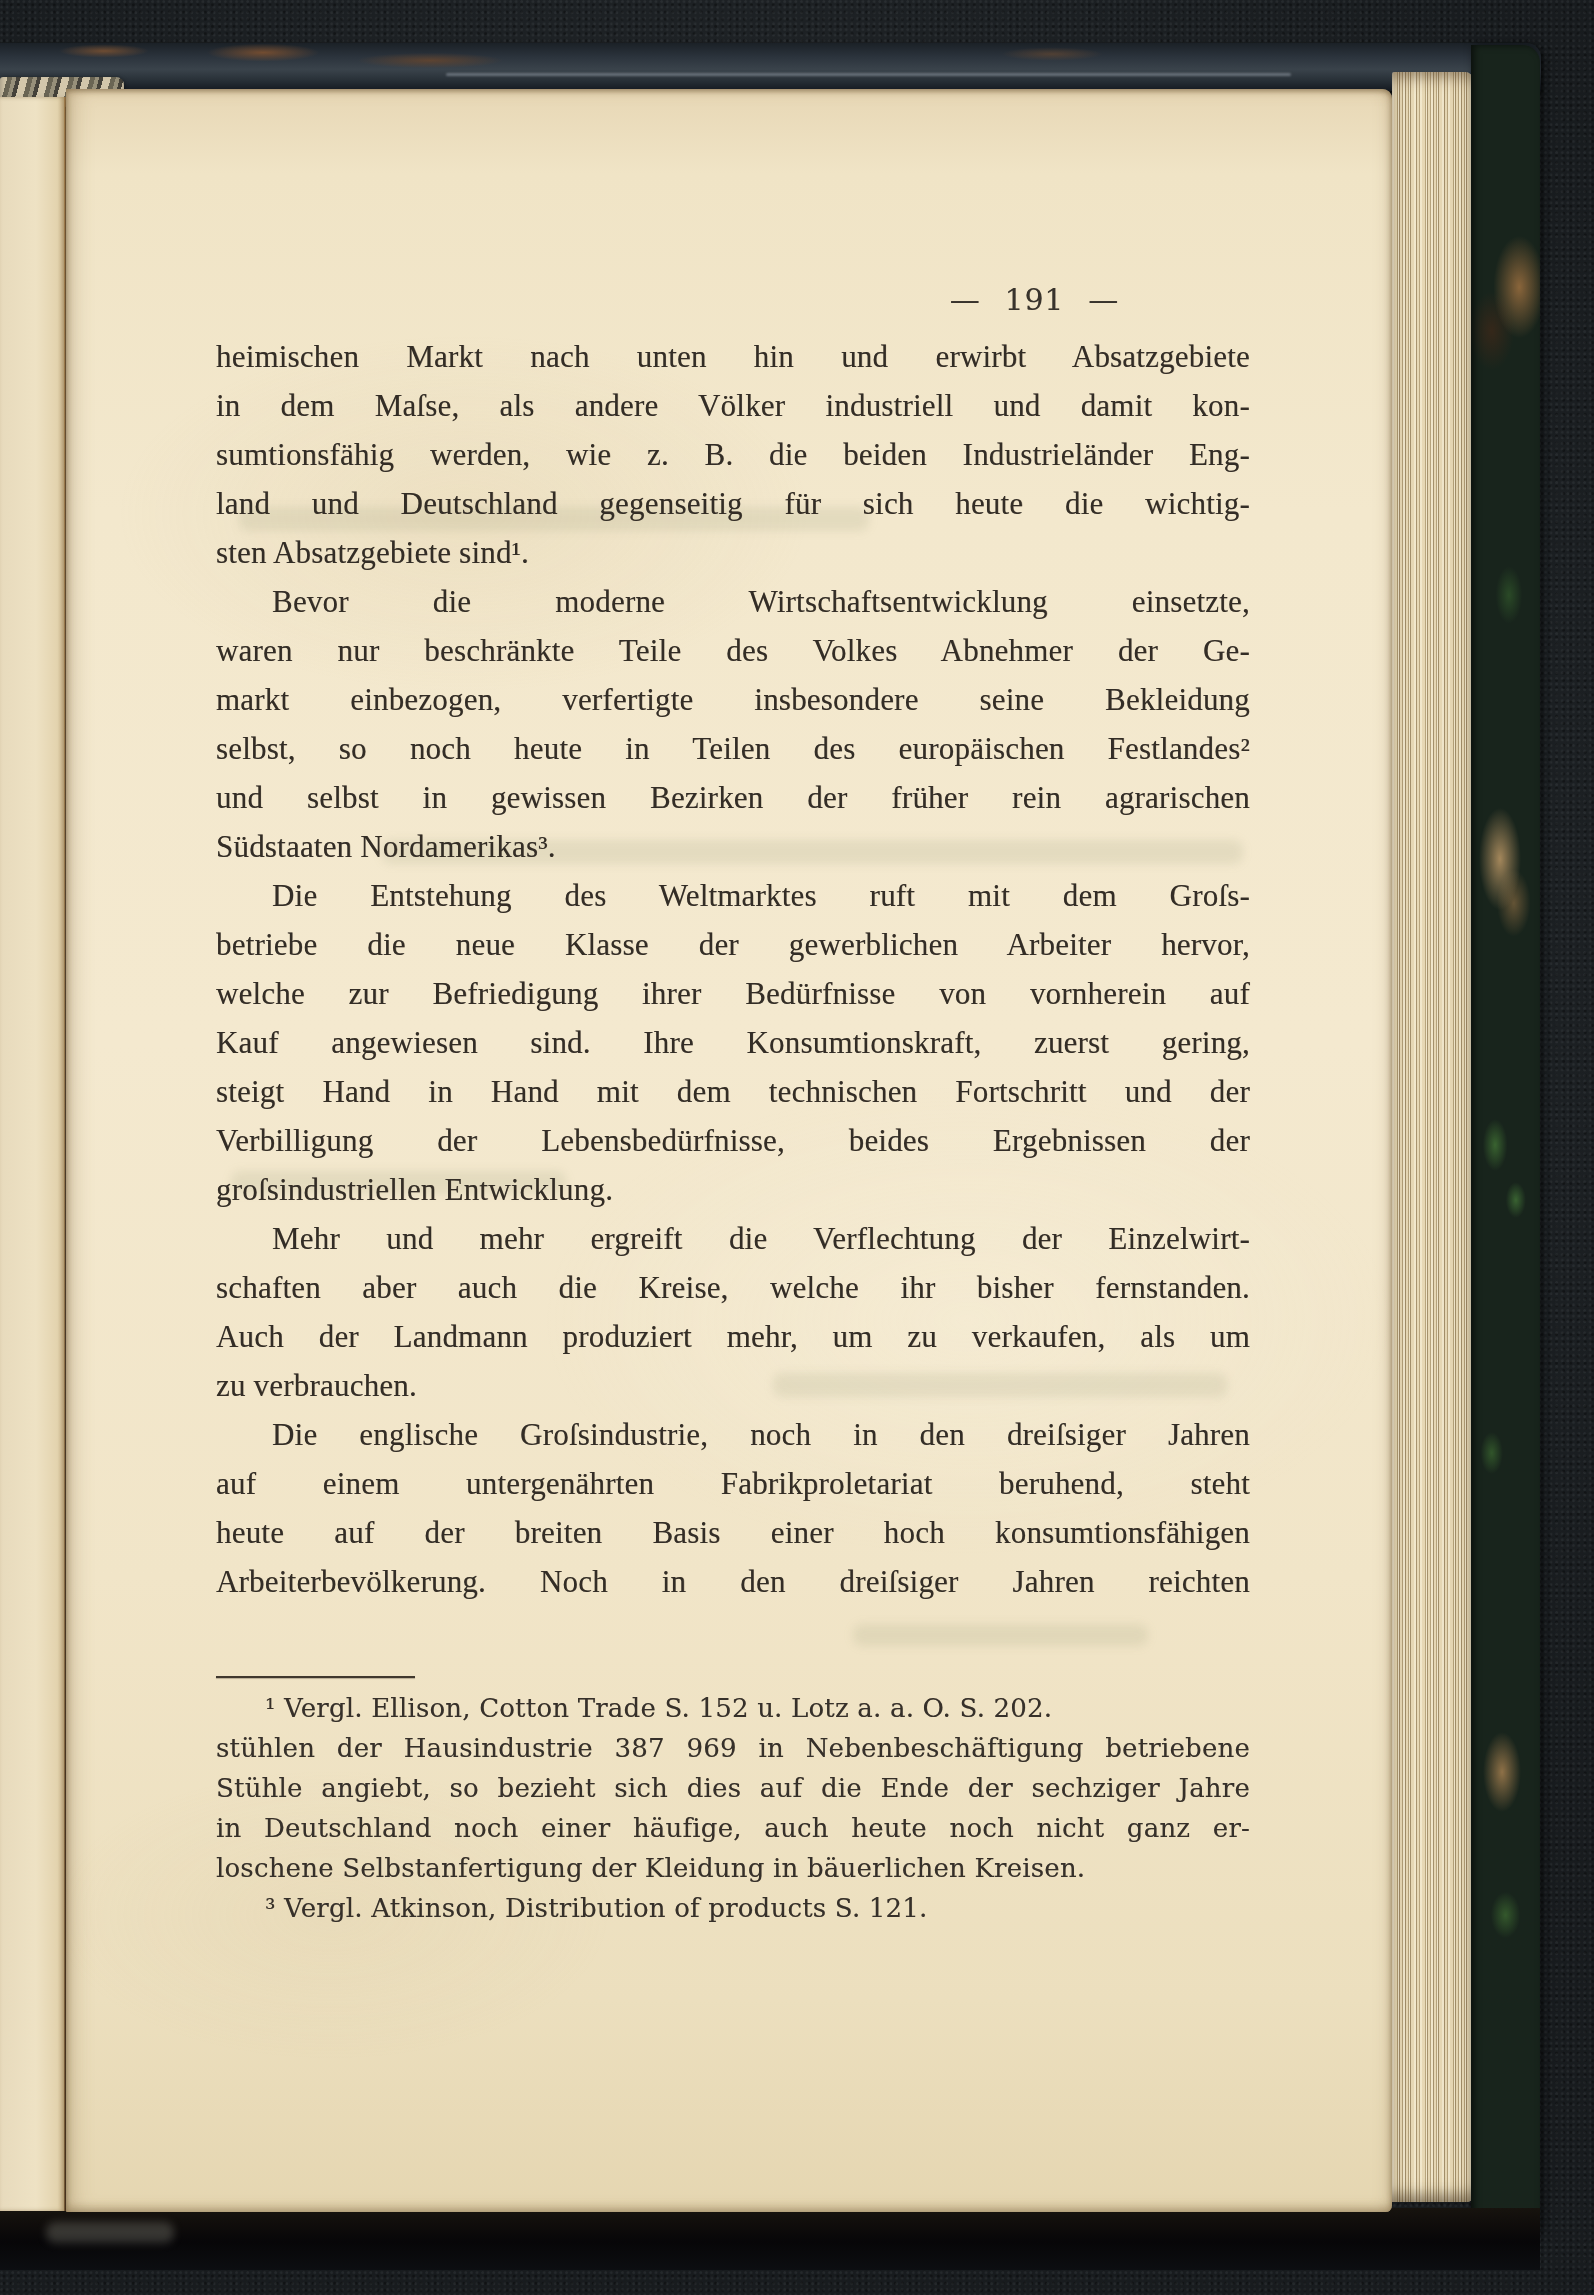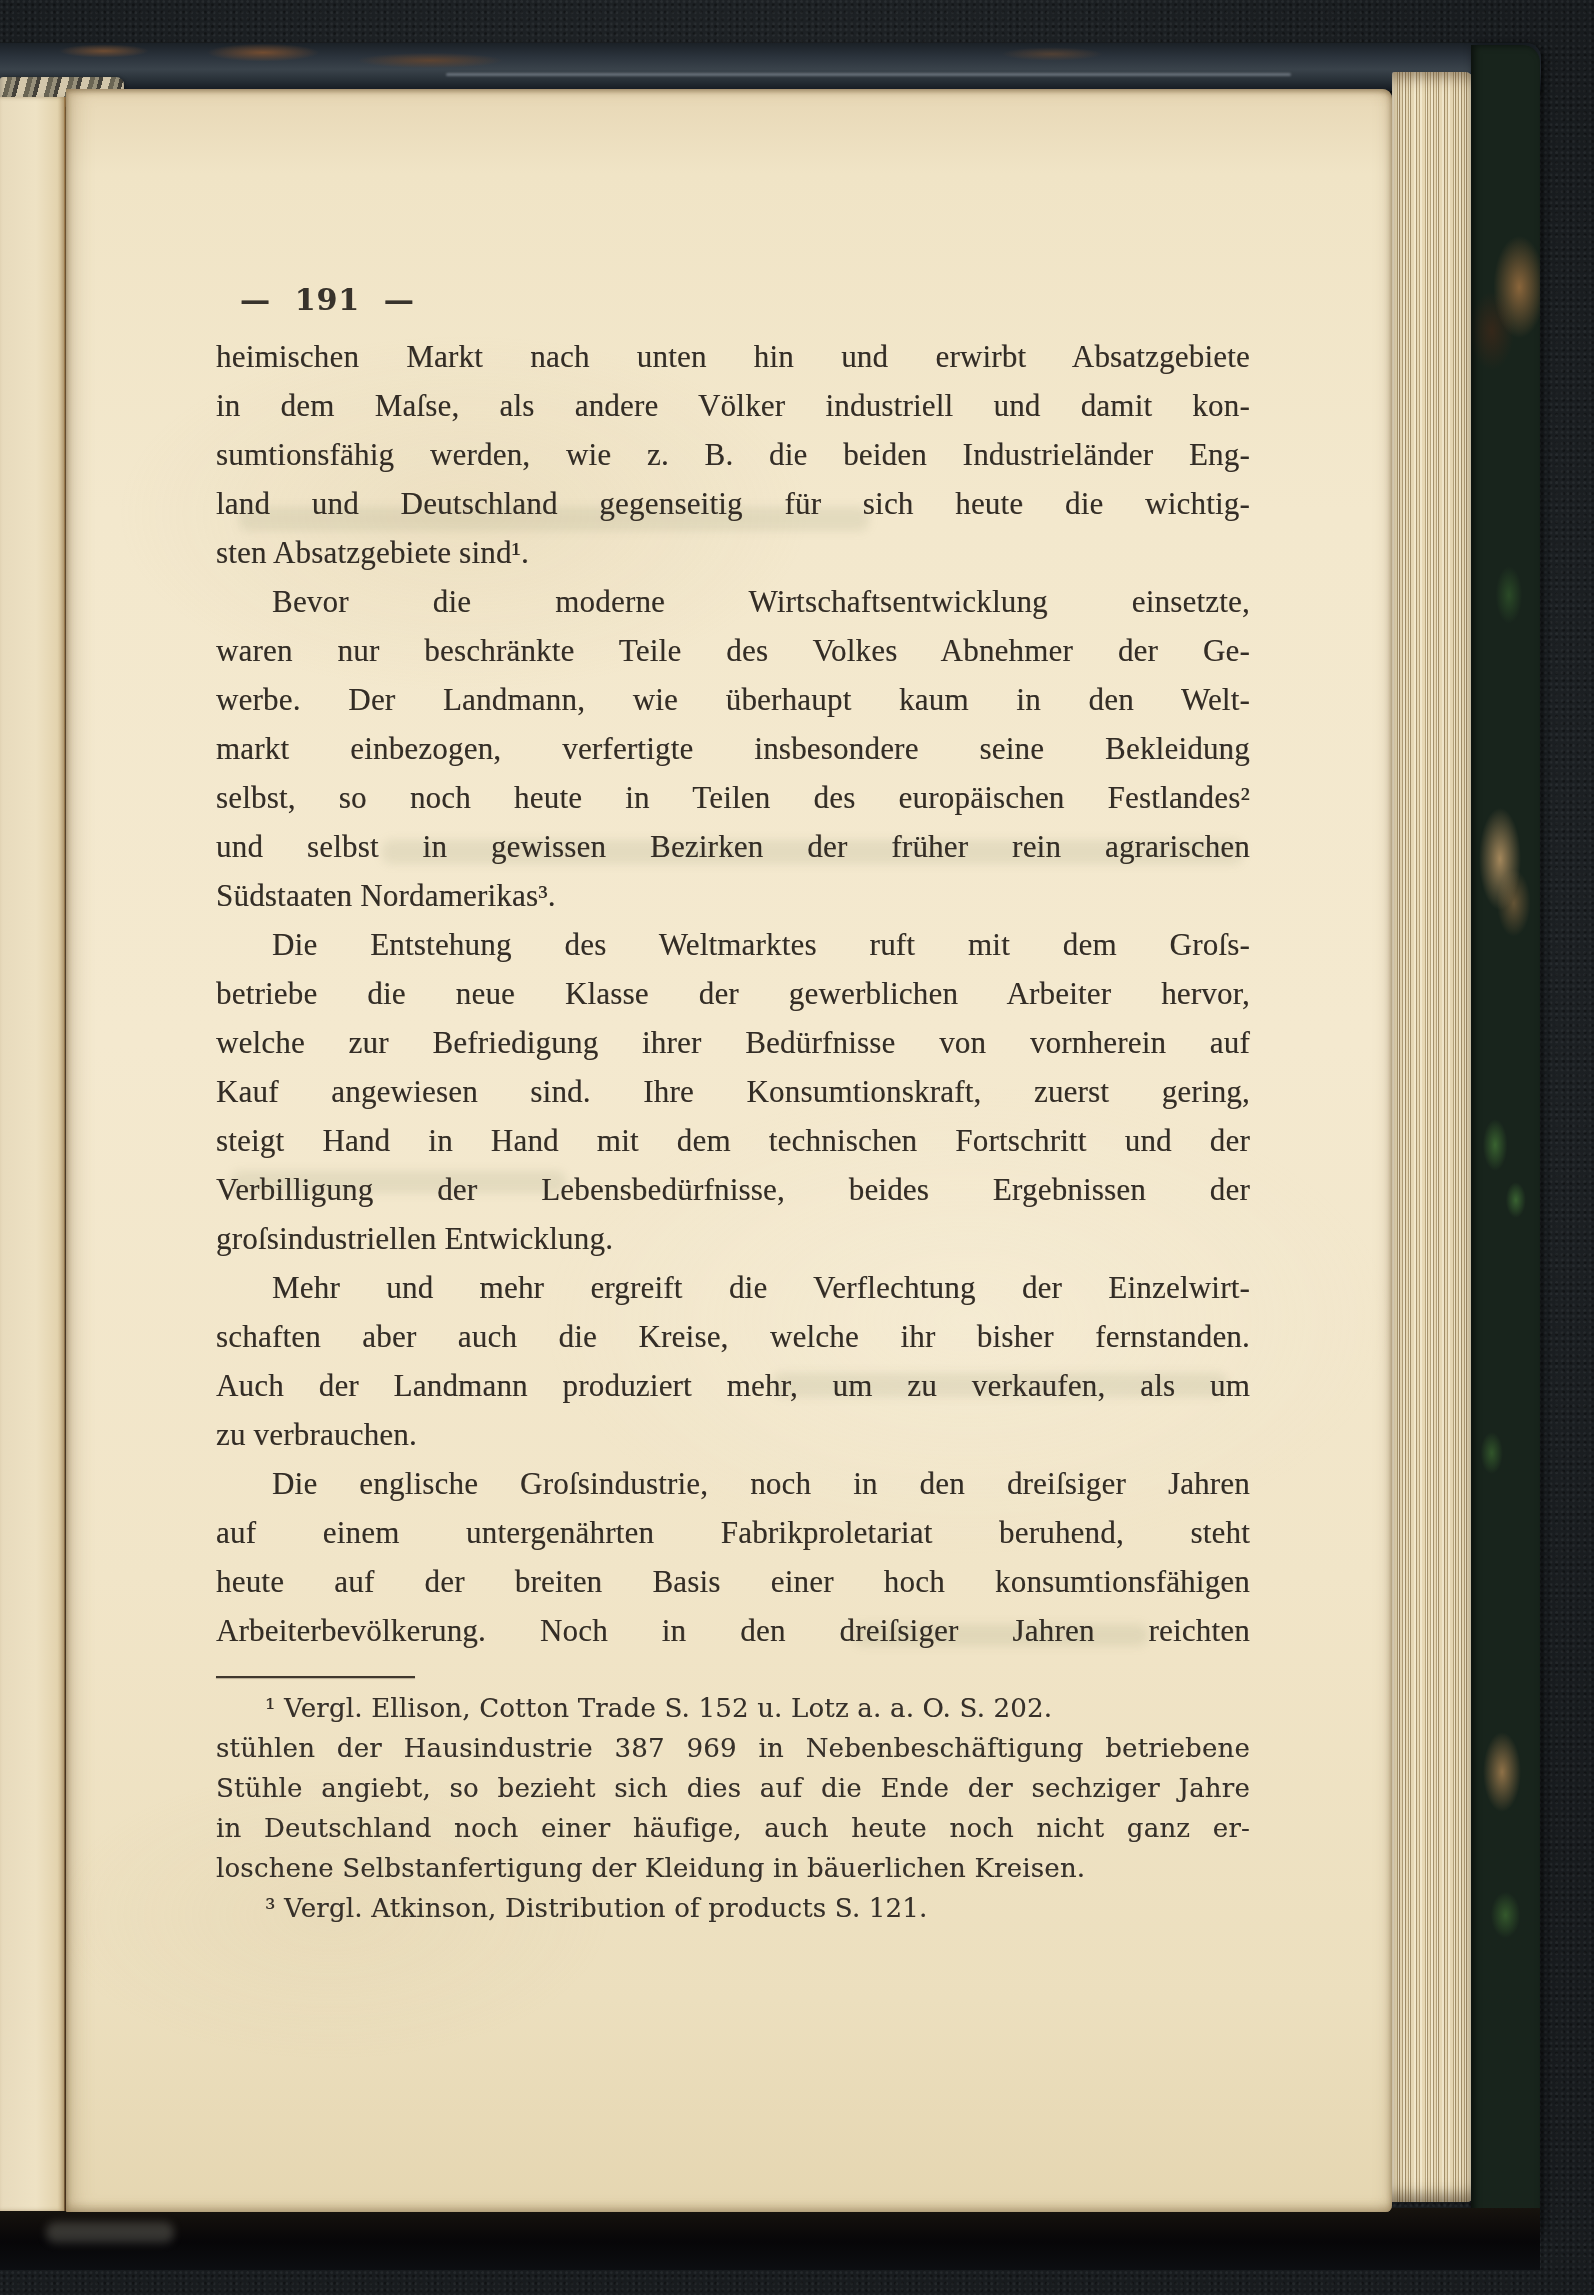--- a/index.html
+++ b/index.html
@@ -111,24 +111,23 @@
   
   .ghost{position:absolute;background:rgba(122,132,96,0.13);filter:blur(4.8px);border-radius:9.6px;pointer-events:none;}
   .g1{left:173px;top:418px;width:630px;height:24px;}
   .g2{left:316px;top:751px;width:861px;height:24px;}
   .g3{left:165px;top:1082px;width:335px;height:22px;}
   .g4{left:707px;top:1284px;width:454px;height:24px;}
   .g5{left:787px;top:1535px;width:295px;height:22px;}
   
   .running-head{
     position:absolute;left:150px;top:194px;width:1034px;box-sizing:border-box;
-    padding-right:107px;text-align:left;
+    padding-right:107px;text-align:right;
     font-size:30px;line-height:33px;color:#38332c;letter-spacing:0.8px;
     text-shadow:0.3px 0.4px 0.6px rgba(62,52,40,0.4);
-    font-weight:bold;
   }
   .running-head .dash{margin:0 24px;}
   .body-block{position:absolute;left:150px;top:243px;width:1034px;font-family:Liberation Serif, serif;}
   .line{
     height:49px;line-height:49px;font-size:31px;color:#332d26;
     white-space:nowrap;letter-spacing:0.2px;
     text-shadow:0.3px 0.4px 0.6px rgba(62,52,40,0.45);
   }
   .j{text-align:justify;text-align-last:justify;text-justify:inter-word;}
   .in{padding-left:56px;}
@@ -175,21 +174,20 @@
   </div>
 
   <div class="body-block">
     <div class="line j">heimischen Markt nach unten hin und erwirbt Absatzgebiete</div>
     <div class="line j">in dem Maſse, als andere Völker industriell und damit kon-</div>
     <div class="line j">sumtionsfähig werden, wie z. B. die beiden Industrieländer Eng-</div>
     <div class="line j">land und Deutschland gegenseitig für sich heute die wichtig-</div>
     <div class="line">sten Absatzgebiete sind¹.</div>
     <div class="line j in">Bevor die moderne Wirtschaftsentwicklung einsetzte,</div>
     <div class="line j">waren nur beschränkte Teile des Volkes Abnehmer der Ge-</div>
-    <div class="line j">werbe. Der Landmann, wie überhaupt kaum in den Welt-</div>
     <div class="line j">markt einbezogen, verfertigte insbesondere seine Bekleidung</div>
     <div class="line j">selbst, so noch heute in Teilen des europäischen Festlandes²</div>
     <div class="line j">und selbst in gewissen Bezirken der früher rein agrarischen</div>
     <div class="line">Südstaaten Nordamerikas³.</div>
     <div class="line j in">Die Entstehung des Weltmarktes ruft mit dem Groſs-</div>
     <div class="line j">betriebe die neue Klasse der gewerblichen Arbeiter hervor,</div>
     <div class="line j">welche zur Befriedigung ihrer Bedürfnisse von vornherein auf</div>
     <div class="line j">Kauf angewiesen sind. Ihre Konsumtionskraft, zuerst gering,</div>
     <div class="line j">steigt Hand in Hand mit dem technischen Fortschritt und der</div>
     <div class="line j">Verbilligung der Lebensbedürfnisse, beides Ergebnissen der</div>

